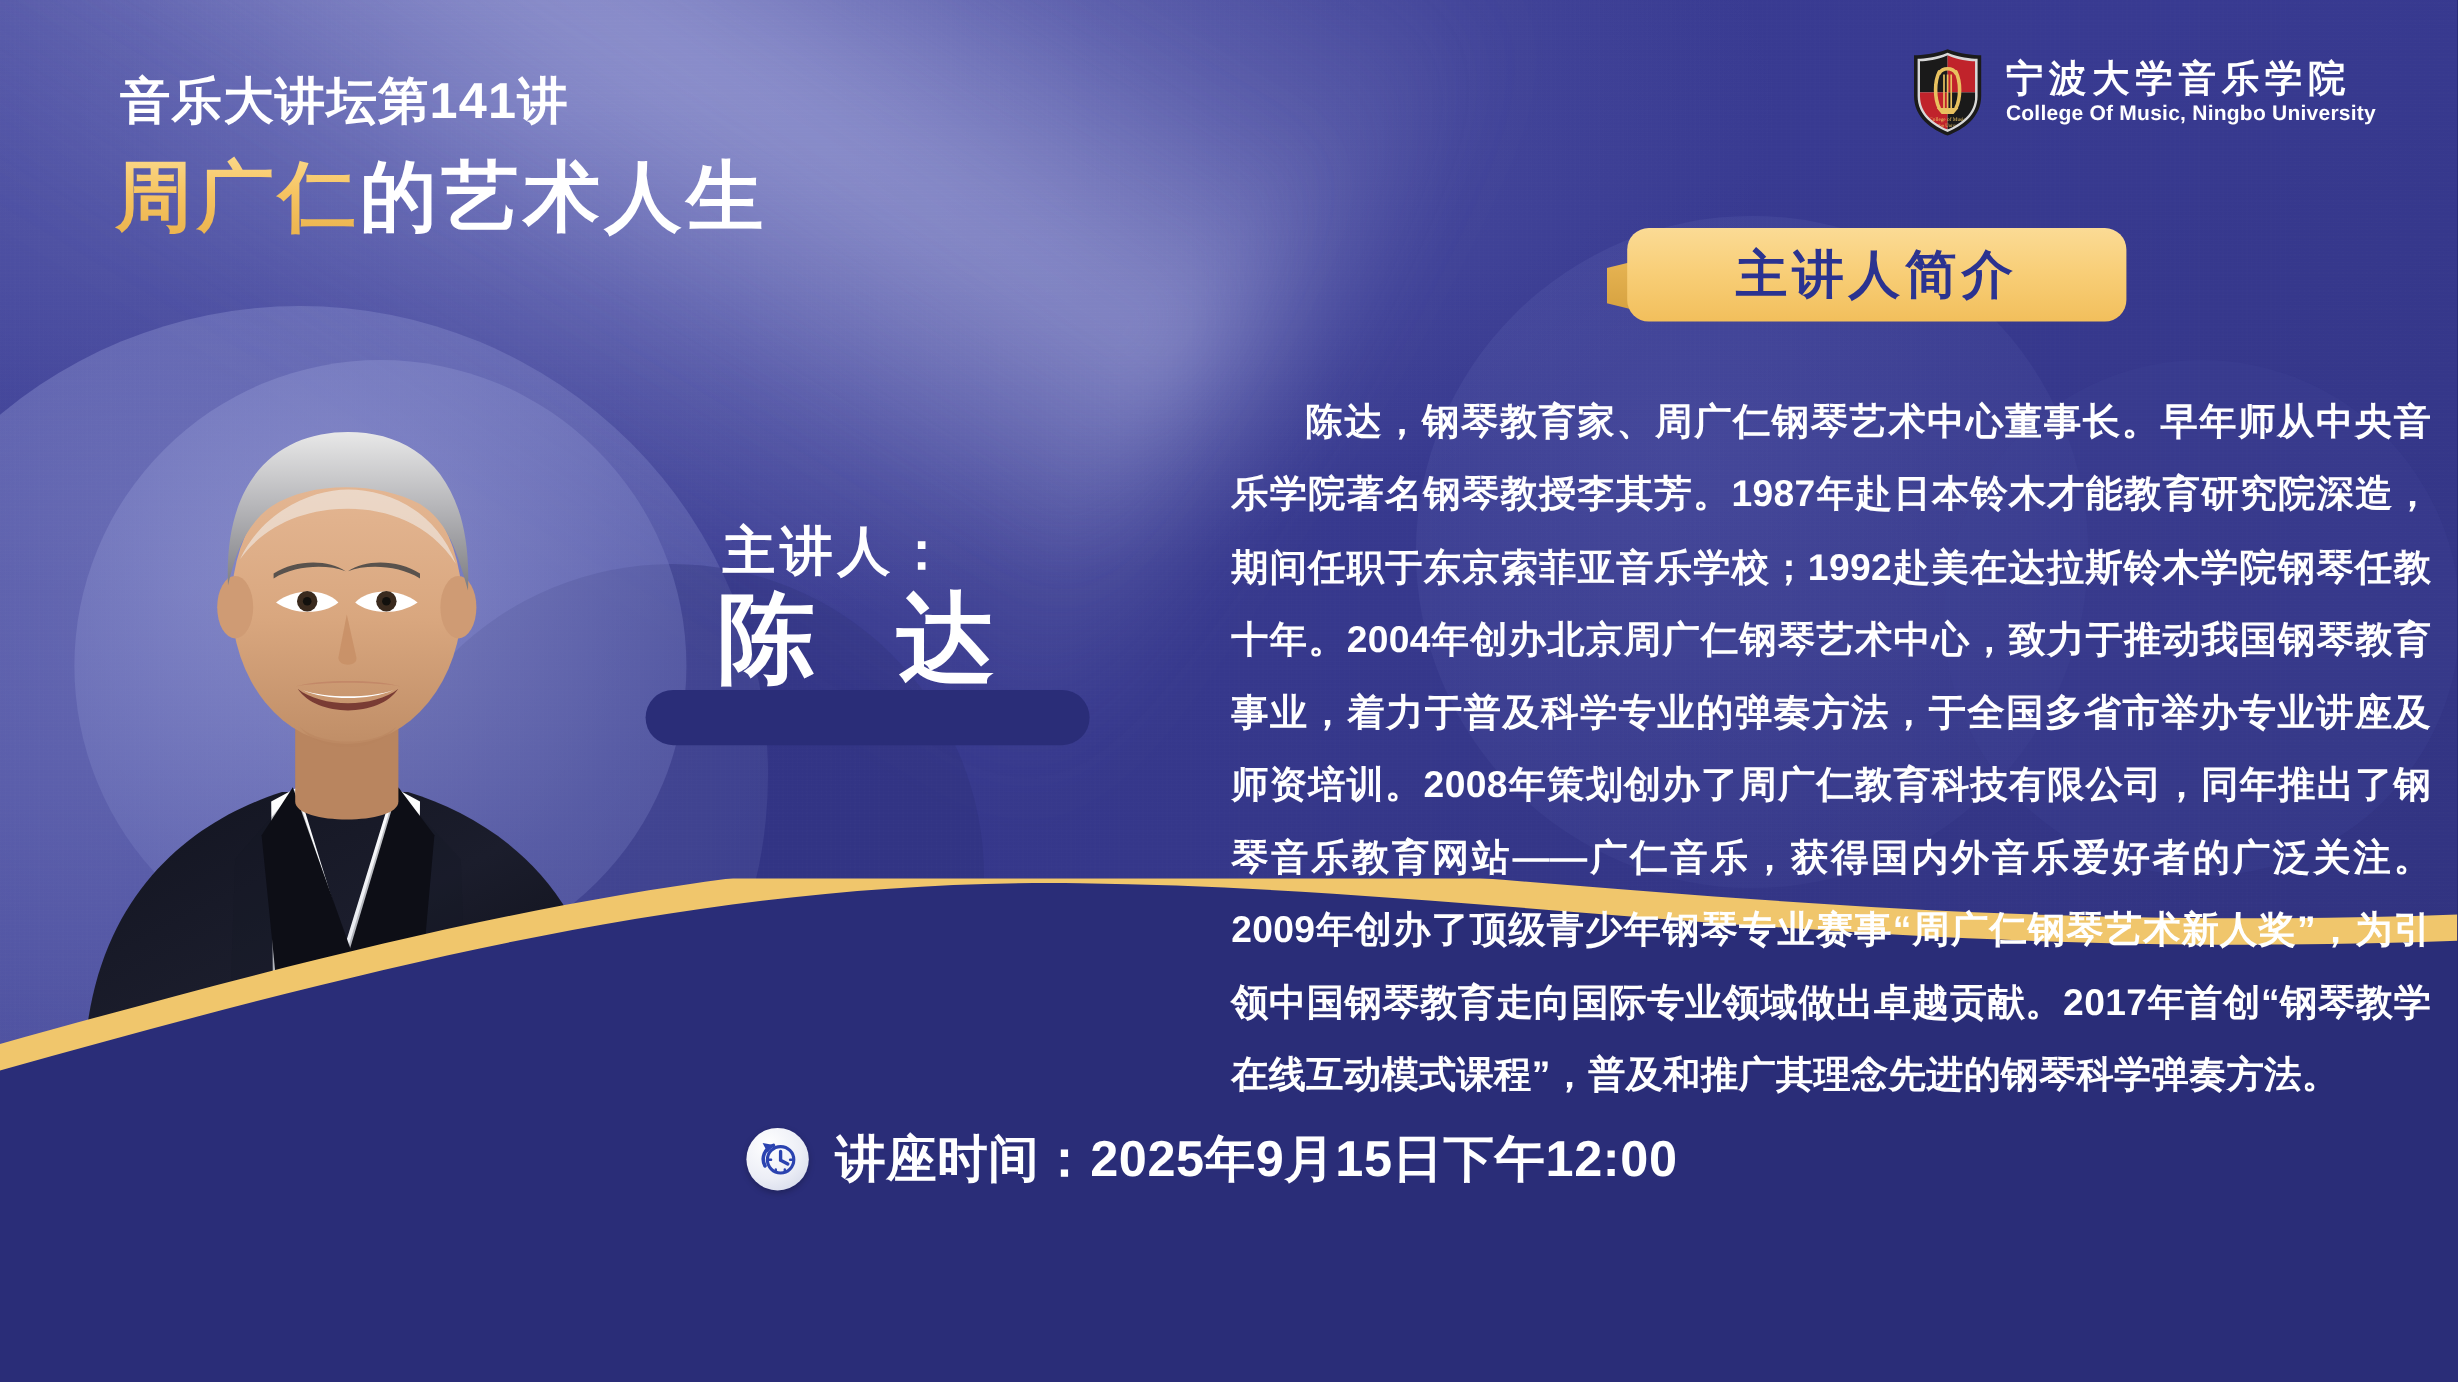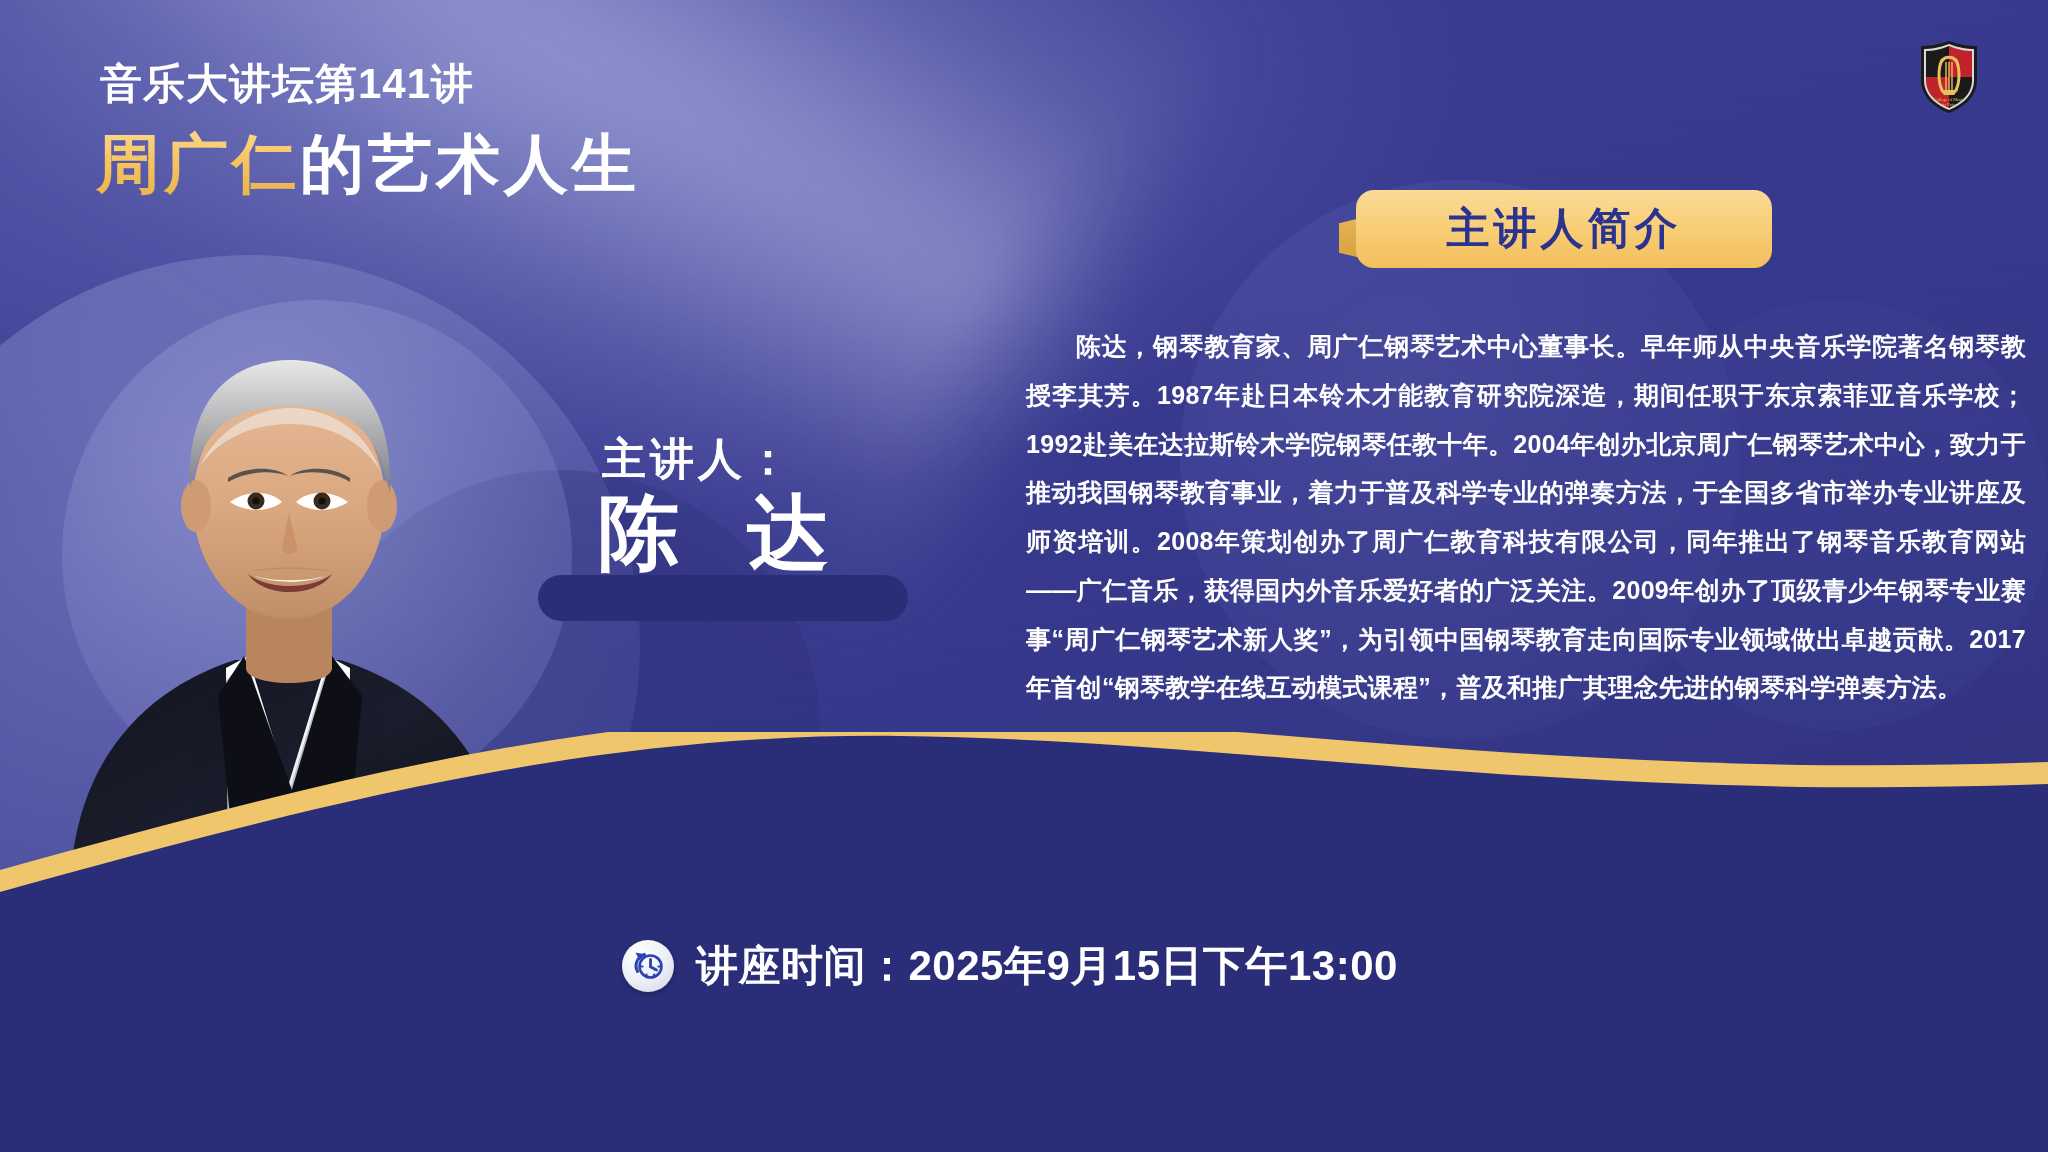--- a/index.html
+++ b/index.html
@@ -152,21 +152,21 @@
     position:absolute;left:1339px;top:215px;
     width:34px;height:46px;
     background:linear-gradient(180deg,#e7b554,#d6a13f);
     border-radius:6px 0 0 6px;
     clip-path:polygon(0 18%,100% 0,100% 100%,0 82%);
   }
 
   .bio{
     position:absolute;left:1026px;top:322px;
     width:1000px;
-    font-size:25px;
+    font-size:31px;
     font-weight:700;
     color:#ffffff;
     line-height:1.95;
     text-align:justify;
     text-align-last:left;
     letter-spacing:.3px;
     text-indent:2em;
   }
 
   
@@ -296,20 +296,24 @@
         <rect x="31" y="37" width="31" height="37" fill="#1a1a1a"></rect>
 
         <path d="M24 20 C20 28 20 42 24 50 M38 20 C42 28 42 42 38 50" stroke="#e8c15f" stroke-width="3" fill="none" stroke-linecap="round"></path>
         <path d="M24 21 C27 16 35 16 38 21" stroke="#e8c15f" stroke-width="3" fill="none" stroke-linecap="round"></path>
         <path d="M28 22 L28 50 M31 22 L31 50 M34 22 L34 50" stroke="#e8c15f" stroke-width="1.4"></path>
         <path d="M22 50 H40 L36 55 H26 Z" fill="#e8c15f"></path>
         <text x="31" y="61" font-size="4.4" fill="#e8c15f" text-anchor="middle" font-family="'Liberation Serif',serif">College of Music</text>
         <text x="31" y="66" font-size="4.0" fill="#e8c15f" text-anchor="middle" font-family="'Liberation Serif',serif">Ningbo University</text>
       </g>
     </svg>
+    <div class="logo-txt">
+      <div class="logo-cn">宁波大学音乐学院</div>
+      <div class="logo-en">College Of Music, Ningbo University</div>
+    </div>
   </div>
 
   <div class="sp-label">主讲人：</div>
   <div class="sp-bar"></div>
   <div class="sp-name">陈 达</div>
 
   <div class="badge-tab"></div>
   <div class="badge">
     <span>主讲人简介</span>
   </div>
@@ -319,17 +323,17 @@
     <div class="info-row">
       <span class="ico">
         <svg width="36" height="36" viewBox="0 0 36 36">
           <circle cx="20.5" cy="18.5" r="11" fill="none" stroke="#2b43b0" stroke-width="2.6"></circle>
           <path d="M20.5 11.5 V18.8 L26.5 22" fill="none" stroke="#2b43b0" stroke-width="2.8" stroke-linecap="round"></path>
           <path d="M24 26.5 V28 M16.5 26.5 V28 M11 18.5 H12.6 M28.4 18.5 H30" stroke="#2b43b0" stroke-width="2" stroke-linecap="round"></path>
           <path d="M14.5 6.5 C7 9 4 17 7.5 23.5" fill="none" stroke="#2b43b0" stroke-width="3" stroke-linecap="round"></path>
           <path d="M5.5 4.5 L14.8 6.2 L9.6 12.5 Z" fill="#2b43b0"></path>
         </svg>
       </span>
-      <span class="info-txt">讲座时间：2025年9月15日下午13:00</span>
+      <span class="info-txt">讲座时间：2025年9月15日下午12:00</span>
     </div>
   </div>
 
 </div>
 
 </body></html>

